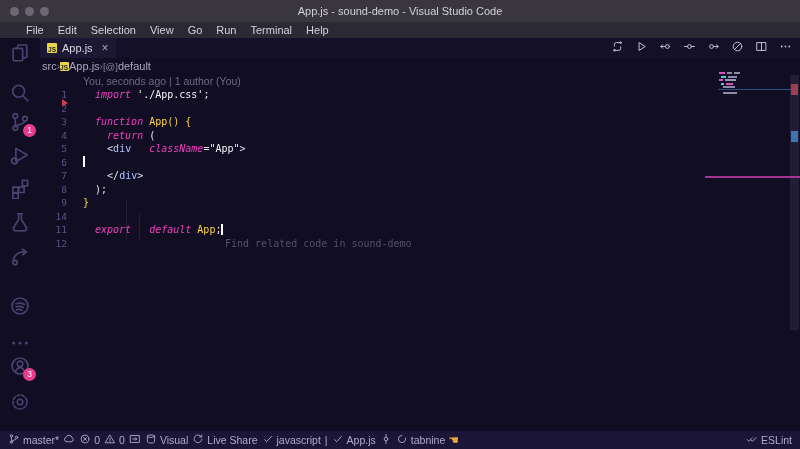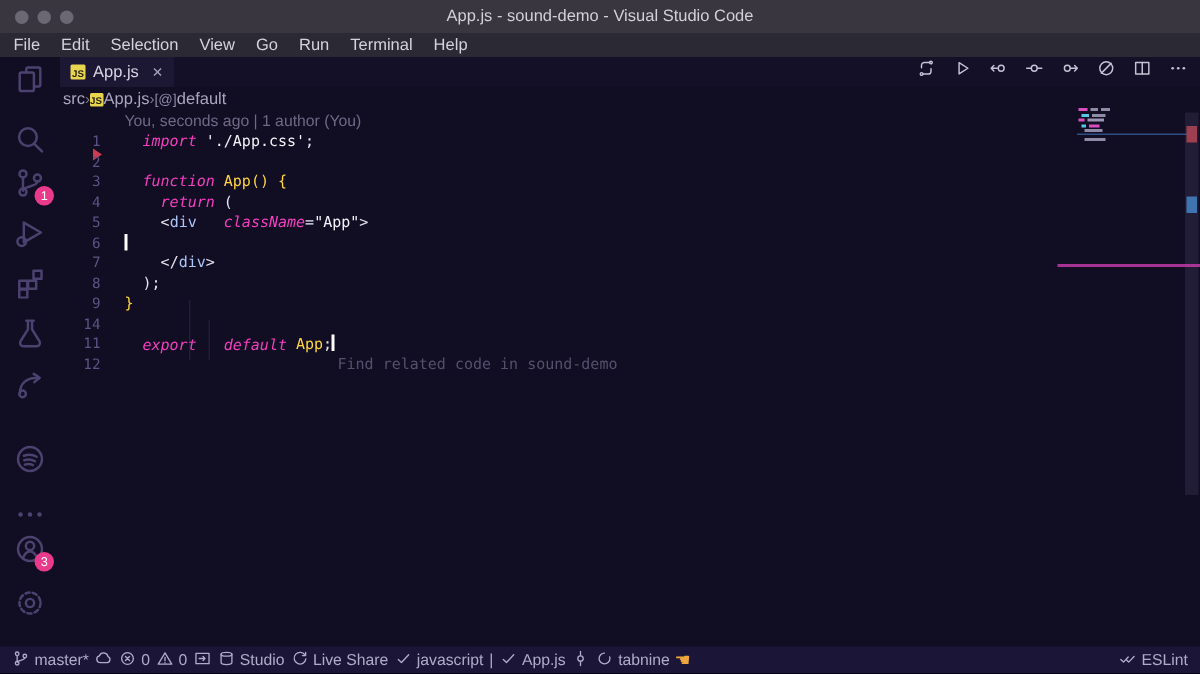--- a/index.html
+++ b/index.html
@@ -7,21 +7,21 @@
   .window{position:relative;width:800px;height:449px;overflow:hidden;background:#110d22;
     font-family:"Liberation Sans",sans-serif;-webkit-font-smoothing:antialiased;}
   
   .titlebar{position:absolute;top:0;left:0;right:0;height:22px;background:#39363f;}
   .traffic{position:absolute;left:10px;top:7px;display:flex;gap:6px;}
   .traffic span{width:9px;height:9px;border-radius:50%;background:#6b6873;display:block;}
   .wtitle{position:absolute;left:0;right:0;top:0;height:34px;line-height:22px;text-align:center;
     color:#d2d0d8;font-size:11px;}
   
   .menubar{position:absolute;top:22px;left:0;right:0;height:16px;background:#2b2933;display:flex;
-    align-items:flex-start;padding-left:2px;}
+    align-items:flex-start;padding-left:19px;}
   .menubar .mi{color:#d4d2da;font-size:11px;padding:0 7px;line-height:16px;cursor:default;}
   
   .activitybar{position:absolute;left:0;top:38px;width:40px;bottom:18px;background:#110d22;}
   .act-item{position:absolute;left:9px;width:22px;height:22px;color:#4b4270;}
   .act-item svg{width:22px;height:22px;}
   .badge{position:absolute;right:-5px;bottom:-4px;min-width:13px;height:13px;border-radius:8px;
     background:#ea3a8c;color:#fff;font-size:8.5px;line-height:13px;text-align:center;padding:0 2px;}
   
   .tabbar{position:absolute;left:40px;top:38px;right:0;height:20px;background:#141027;}
   .tab{position:absolute;left:0;top:0;height:20px;width:76px;background:#1c1733;display:flex;
@@ -272,21 +272,21 @@
           <span><svg viewBox="0 0 16 16">
               <rect x="2.2" y="3.4" width="11.6" height="9.2"></rect>
               <path d="M5 8h5.2M8.5 6.3L10.2 8l-1.7 1.7"></path>
             </svg></span>
         </div>
         <div class="sb-item">
           <span><svg viewBox="0 0 16 16">
               <ellipse cx="8" cy="4.2" rx="4.8" ry="1.7"></ellipse>
               <path d="M3.2 4.2v7.4c0 1 2.1 1.8 4.8 1.8s4.8-.8 4.8-1.8V4.2"></path>
             </svg></span>
-          <span>Studio</span>
+          <span>Visual</span>
         </div>
         <div class="sb-item">
           <span><svg viewBox="0 0 16 16">
               <path d="M12.6 5.2A5.2 5.2 0 1013.2 8.4"></path>
               <path d="M10.2 5.4h2.8V2.6"></path>
             </svg></span>
           <span>Live Share</span>
         </div>
         <div class="sb-item">
           <span><svg viewBox="0 0 16 16">

